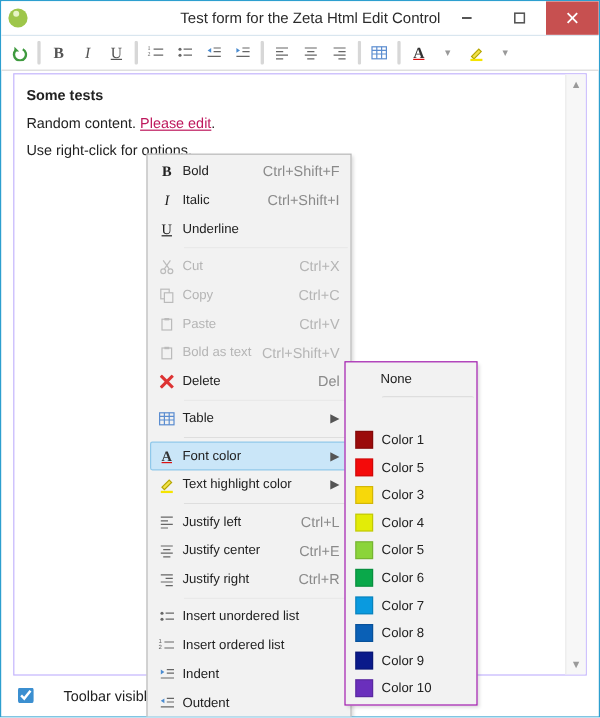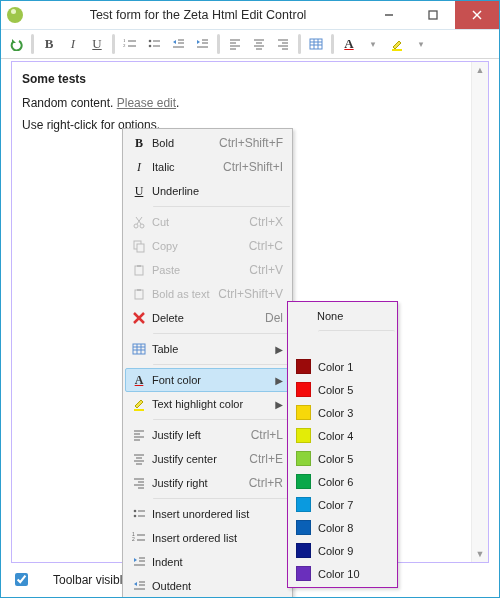--- a/index.html
+++ b/index.html
@@ -1,34 +1,34 @@
 <!DOCTYPE html>
 <html><head>
 <meta charset="utf-8">
 <style>
 html,body{margin:0;padding:0;font-family:"Segoe UI",Tahoma,sans-serif;font-size:12px;color:#222;background:#fff}
 .window{width:500px;height:598px;box-sizing:border-box;border:1px solid #2d9fcf;background:#fff;position:relative;overflow:hidden}
 .titlebar{height:28px;background:#fff;display:flex;align-items:center;border-bottom:1px solid #d9e6ef}
 .titlebar .app-icon{width:16px;height:16px;border-radius:50%;margin:0 6px;position:relative;background:#9ec64a}
 .titlebar .app-icon::after{content:"";position:absolute;left:4px;top:2px;width:5px;height:5px;border-radius:50%;background:#e7f4c5}
-.titlebar .title{flex:1;text-align:center;color:#2b2b2b;font-size:12.5px}
+.titlebar .title{flex:1;text-align:right;color:#2b2b2b;font-size:12.5px}
 .win-btns{display:flex;height:100%}
 .win-btn{width:44px;display:flex;align-items:center;justify-content:center;font-family:Arial,sans-serif}
 .win-btn.min,.win-btn.max{color:#555}
 .win-btn.close{background:#c75050;color:#fff;font-size:14px}
 .toolbar{height:28px;border-bottom:1px solid #d7d7d7;display:flex;align-items:center;padding:0 4px;gap:2px;background:#fff}
 .tb{width:20px;height:20px;display:flex;align-items:center;justify-content:center;color:#555;font-family:"Times New Roman",serif;font-size:13px;border:1px solid transparent;border-radius:2px;position:relative}
 .tb svg{display:block}
 .tb.arrow{font-size:9px;color:#999;font-family:Arial,sans-serif}
 .tb.sep{width:1px;height:18px;background:#d7d7d7;margin:0 2px}
 .client{position:absolute;left:10px;right:10px;top:60px;bottom:34px;background:#fff;border:1px solid #c4b5fd}
 .editor{padding:10px 10px}
 .editor h4{margin:0 0 10px 0;font-size:12px;font-weight:bold}
 .editor p{margin:0 0 8px 0}
-.editor a{color:#737373;text-decoration:underline}
+.editor a{color:#be185d;text-decoration:underline}
 .scroll{position:absolute;right:0;top:0;bottom:0;width:16px;background:#f7f7f7;border-left:1px solid #ececec}
 .scroll .up,.scroll .dn{height:16px;display:flex;align-items:center;justify-content:center;color:#9a9a9a;font-size:9px}
 .scroll .dn{position:absolute;bottom:0;left:0;right:0}
 .footer{position:absolute;left:10px;bottom:8px;display:flex;align-items:center;gap:22px}
 .footer input{accent-color:#3b8fd0}
 
 .ctx{position:absolute;left:121px;top:127px;width:165px;background:#f2f2f2;border:1px solid #b9b9b9;box-shadow:2px 2px 3px rgba(0,0,0,.15);padding:2px 2px}
 .row{display:flex;align-items:center;height:22px;position:relative;border:1px solid transparent;border-radius:2px}
 .row.hov{background:#cae6f8;border:1px solid #8fc8ea}
 .row.sep{height:0;border:0;border-top:1px solid #dedede;margin:3px 0 3px 28px}

